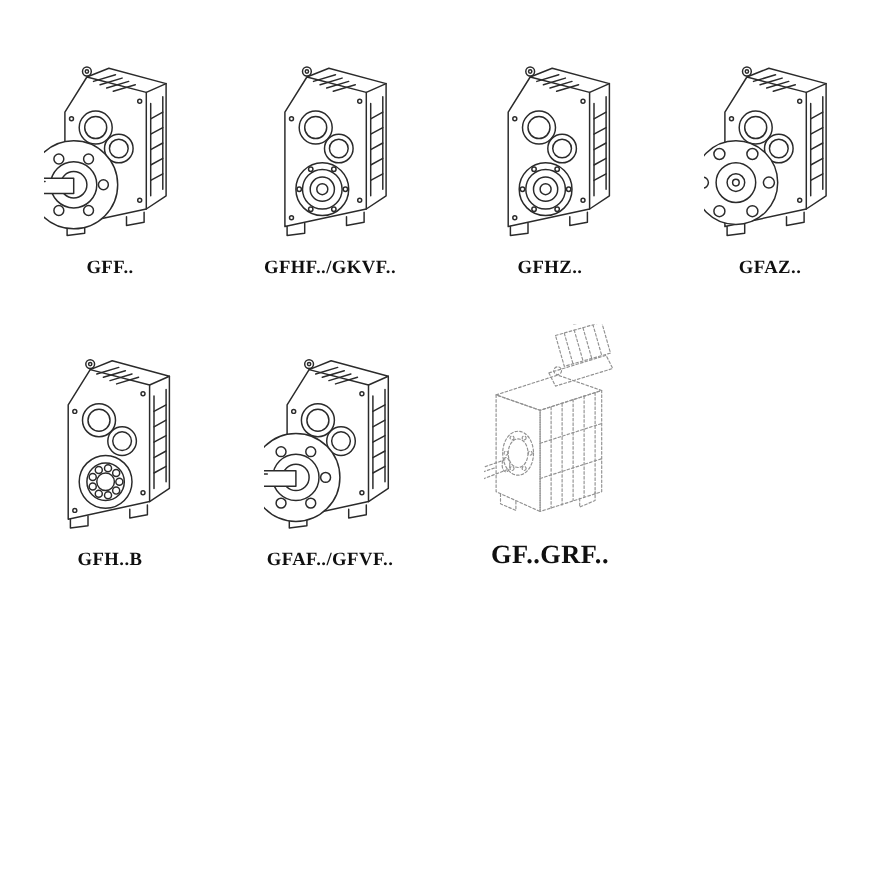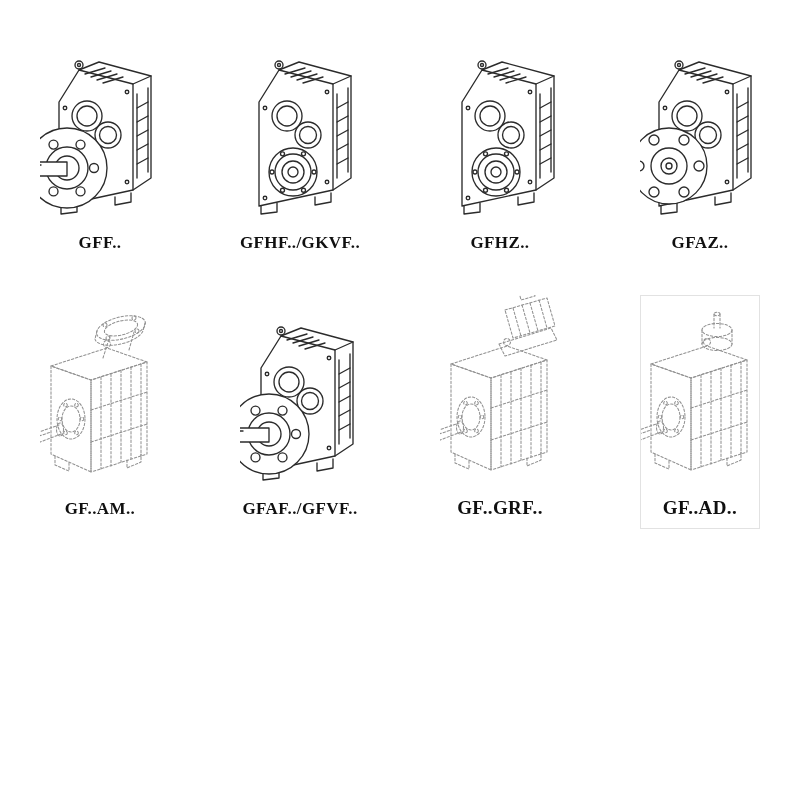--- a/index.html
+++ b/index.html
@@ -40,21 +40,21 @@
   }
   .label {
     margin-top: 3px;
     font-weight: bold;
     font-size: 17px;
     letter-spacing: .4px;
     color: #101010;
     white-space: nowrap;
     text-align: center;
   }
-  .label-lg { font-size: 19px; }
+  .label-lg { font-size: 24px; }
 </style>
 </head>
 <body>
 
 <svg width="0" height="0" style="position:absolute" aria-hidden="true">
   <defs>
 
     <g id="part-body-left">
       <path d="M44,82 L64,50 L118,64 L118,170 L44,186 Z"></path>
       <path d="M64,50 L84,42 L136,56 L118,64"></path>
@@ -256,45 +256,39 @@
     </figure>
 
     <figure class="cell">
       <svg class="drawing" viewBox="0 0 170 210">
           <use href="#gbx-flange2"></use>
         </svg>
       <figcaption class="label">GFAZ..</figcaption>
     </figure>
 
 
-
-    <figure class="cell">
-      <svg class="drawing ghost" viewBox="0 0 170 210">
-          <use href="#gbx-am"></use>
-        </svg>
-      <figcaption class="label">GF..AM..</figcaption>
-    </figure>
+    <figure class="cell">
+      <svg class="drawing" viewBox="0 0 170 210">
+          <use href="#gbx-bearing" transform="translate(3,0)"></use>
+        </svg>
+      <figcaption class="label">GFH..B</figcaption>
+    </figure>
+
 
 
     <figure class="cell">
       <svg class="drawing" viewBox="0 0 170 210">
           <use href="#gbx-flange" transform="translate(2,0)"></use>
         </svg>
       <figcaption class="label">GFAF../GFVF..</figcaption>
     </figure>
 
 
     <figure class="cell">
       <svg class="drawing ghost" viewBox="0 0 170 210">
           <use href="#gbx-grf"></use>
         </svg>
       <figcaption class="label label-lg">GF..GRF..</figcaption>
     </figure>
 
-    <figure class="cell boxed">
-      <svg class="drawing ghost" viewBox="0 0 170 210">
-          <use href="#gbx-ad"></use>
-        </svg>
-      <figcaption class="label label-lg">GF..AD..</figcaption>
-    </figure>
 
   </div>
 </div>
 
 </body></html>

